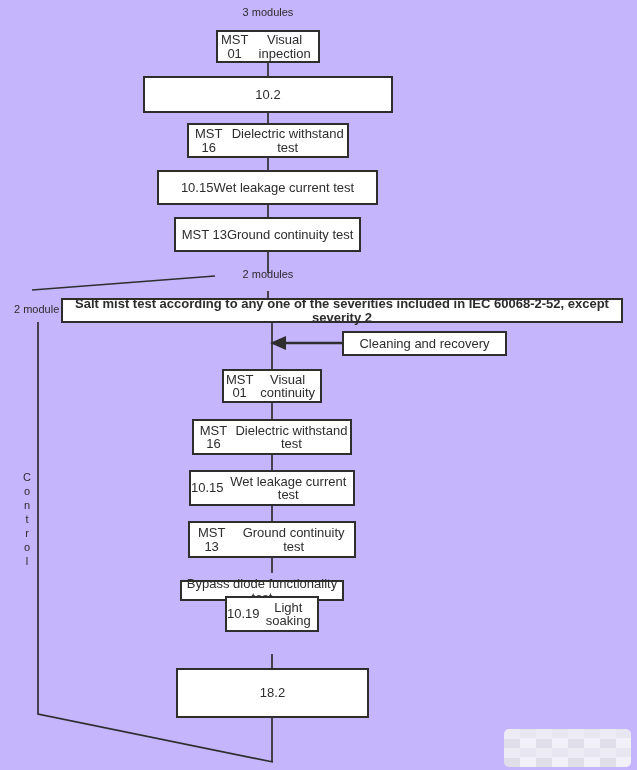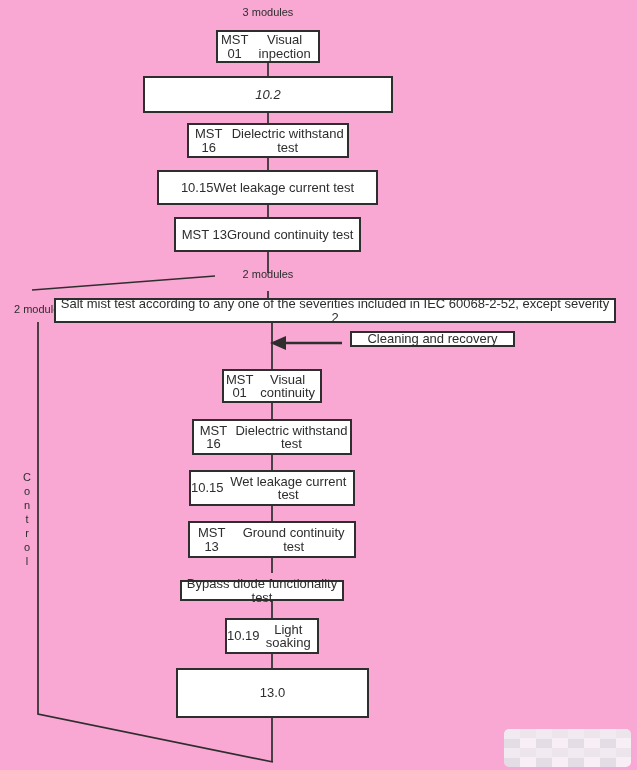--- a/index.html
+++ b/index.html
@@ -1,17 +1,17 @@
 <!DOCTYPE html>
 <html><head>
 <meta charset="utf-8">
 <style>
   html,body{margin:0;padding:0;background:#ffffff;}
   .stage{
-    position:relative;width:637px;height:770px;background:#f9a8d4;
+    position:relative;width:637px;height:770px;background:#c4b5fd;
     font-family:"Liberation Sans",sans-serif;color:#2d2d2d;overflow:hidden;
   }
   svg.lines{position:absolute;left:0;top:0;width:637px;height:770px;}
   .box{
     position:absolute;box-sizing:border-box;background:#fff;
     border:2px solid #2e2e2e;
     display:flex;flex-direction:row;align-items:center;justify-content:center;
     text-align:center;font-size:13px;line-height:13.5px;
   }
   .label{position:absolute;font-size:11px;white-space:nowrap;}
@@ -65,41 +65,41 @@
 
   <div class="label center" style="left:218px;top:6px;width:100px;">3 modules</div>
   <div class="label center" style="left:218px;top:268px;width:100px;">2 modules</div>
   <div class="label" style="left:14px;top:303px;">2 module</div>
   <div class="vtext">Control</div>
 
   <div class="box" style="left:216px;top:30px;width:104px;height:33px;">
     <span>MST 01</span>
     <span>Visual inpection</span>
   </div>
-  <div class="box" style="left:143px;top:76px;width:250px;height:37px;font-style:italic;">
+  <div class="box" style="left:143px;top:76px;width:250px;height:37px;">
     <span>10.2</span>
   </div>
   <div class="box" style="left:187px;top:123px;width:162px;height:35px;">
     <span>MST 16</span>
     <span>Dielectric withstand test</span>
   </div>
   <div class="box" style="left:157px;top:170px;width:221px;height:35px;">
     <span>10.15</span>
     <span>Wet leakage current test</span>
   </div>
   <div class="box" style="left:174px;top:217px;width:187px;height:35px;">
     <span>MST 13</span>
     <span>Ground continuity test</span>
   </div>
 
-  <div class="box" style="left:54px;top:298px;width:562px;height:25px;">
+  <div class="box" style="left:61px;top:298px;width:562px;height:25px;font-weight:bold;">
     <span>Salt mist test according to any one of the severities included in IEC 60068-2-52, except  severity 2</span>
   </div>
 
-  <div class="box" style="left:342px;top:331px;width:165px;height:16px;margin-left:8px;">
+  <div class="box" style="left:342px;top:331px;width:165px;height:25px;">
     <span>Cleaning and recovery</span>
   </div>
 
   <div class="box" style="left:222px;top:369px;width:100px;height:34px;">
     <span>MST 01</span>
     <span>Visual continuity</span>
   </div>
   <div class="box" style="left:192px;top:419px;width:160px;height:36px;">
     <span>MST 16</span>
     <span>Dielectric withstand test</span>
@@ -108,23 +108,23 @@
     <span>10.15</span>
     <span>Wet leakage current test</span>
   </div>
   <div class="box" style="left:188px;top:521px;width:168px;height:37px;">
     <span>MST 13</span>
     <span>Ground continuity test</span>
   </div>
   <div class="box" style="left:180px;top:580px;width:164px;height:21px;">
     <span>Bypass diode functionality test</span>
   </div>
-  <div class="box" style="left:225px;top:618px;width:94px;height:36px;">
+  <div class="box" style="left:225px;top:596px;width:94px;height:36px;">
     <span>10.19</span>
     <span>Light soaking</span>
   </div>
   <div class="box" style="left:176px;top:668px;width:193px;height:50px;">
-    <span>13.0</span>
+    <span>18.2</span>
   </div>
 
   <div class="watermark"></div>
 
 </div>
 
 </body></html>

